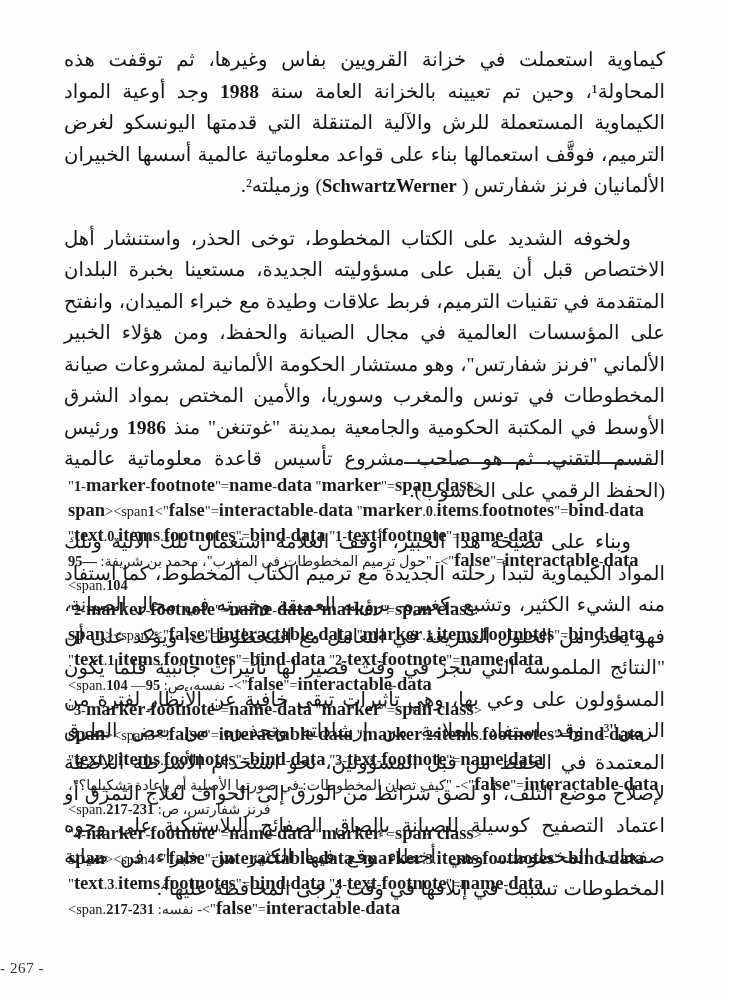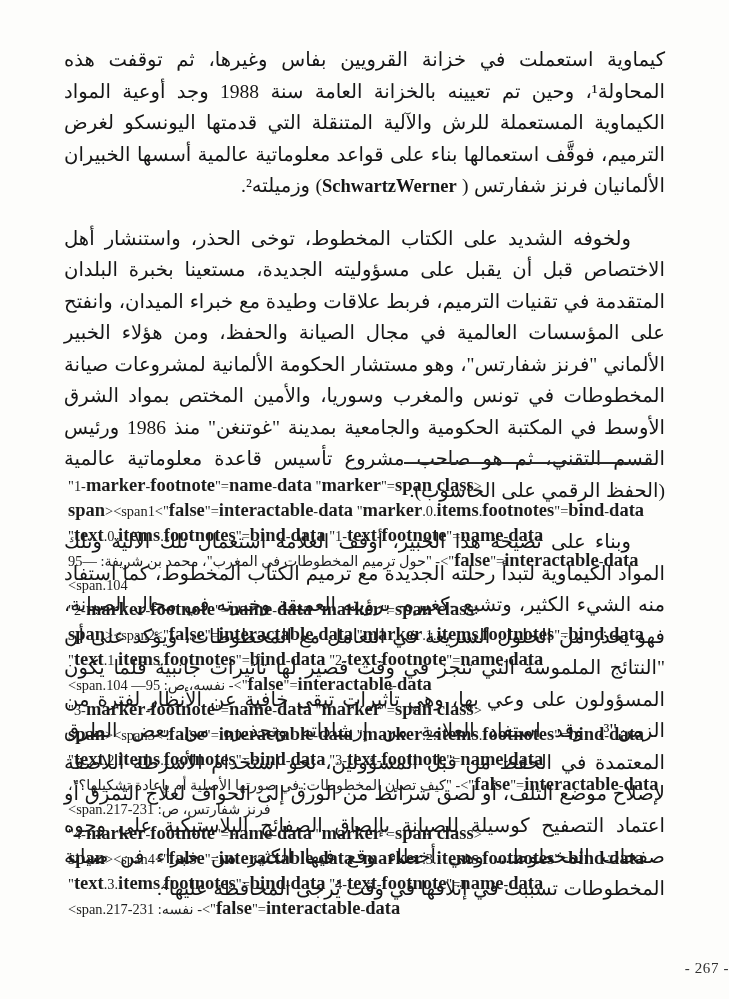--- a/index.html
+++ b/index.html
@@ -54,21 +54,21 @@
   .latin {
     direction: ltr;
     unicode-bidi: isolate;
     font-family: "Liberation Serif", "DejaVu Serif", serif;
     font-weight: 700;
     font-size: 18.5px;
   }
 
   .num {
     font-family: "Liberation Serif", "DejaVu Serif", serif;
-    font-weight: 400;
+    font-weight: 700;
     direction: ltr;
     unicode-bidi: isolate;
   }
 
   
   .footnote-zone {
     position: absolute;
     right: 64px;
     left: 64px;
     bottom: 78px;
@@ -92,21 +92,21 @@
     padding: 0 0 0 4px;
     font-weight: 500;
   }
 
   
   .page-number {
     position: absolute;
     bottom: 22px;
     left: 0;
     right: 0;
-    text-align: right;
+    text-align: left;
     font-size: 15px;
     letter-spacing: 0.6px;
     color: #303030;
     direction: ltr;
     font-family: "Liberation Serif", "DejaVu Serif", serif;
   }
 </style>
 </head>
 <body>
 

